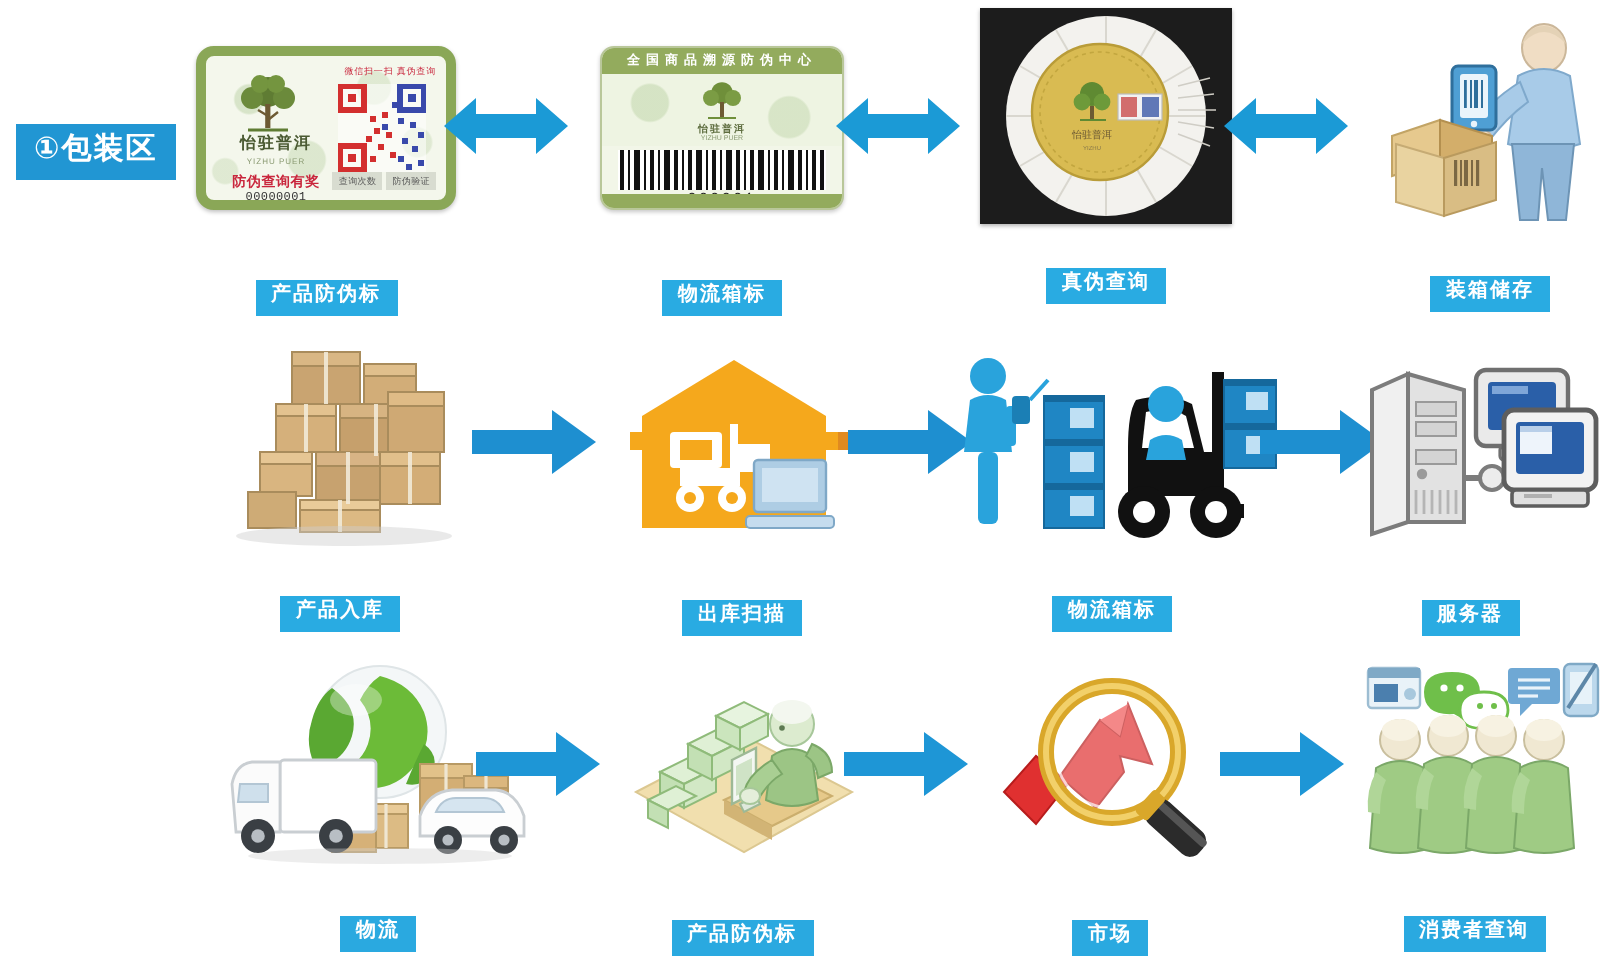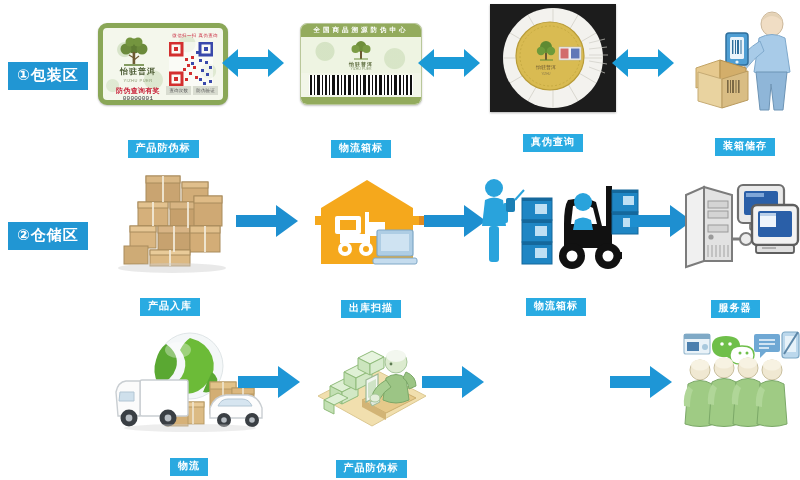--- a/index.html
+++ b/index.html
@@ -331,21 +331,20 @@
               <rect x="52" y="70" width="1.6" height="13"></rect>
             </g>
           </g>
         </svg>
       </div>
       <div class="caption">装箱储存</div>
     </div>
   </div>
 
   <div class="row row-2">
-    <div class="section-badge">②仓储区</div>
 
     <div class="stage" style="left:95px;top:6px;">
       <div class="art">
         <svg width="140" height="108" viewBox="0 0 140 108" class="artsvg">
           <g stroke="#a98c5c" stroke-width="1">
             <rect x="46" y="8" width="34" height="26" fill="#c9a471"></rect>
             <rect x="46" y="8" width="34" height="7" fill="#d9b784"></rect>
             <rect x="82" y="14" width="26" height="22" fill="#d2ad78"></rect>
             <rect x="82" y="14" width="26" height="6" fill="#e0bf8c"></rect>
             <rect x="38" y="34" width="30" height="24" fill="#d5b07b"></rect>
@@ -642,20 +641,46 @@
       </div>
       <div class="caption">产品防伪标</div>
     </div>
 
     <div class="arrow" style="left:422px;top:46px;">
       <svg width="62" height="32" viewBox="0 0 62 32">
         <path d="M0 10 L40 10 L40 0 L62 16 L40 32 L40 22 L0 22 Z" fill="#1e96d6"></path>
       </svg>
     </div>
 
+    <div class="stage" style="left:480px;top:8px;">
+      <div class="art">
+        <svg width="130" height="100" viewBox="0 0 130 100" class="artsvg">
+
+          <g>
+            <path d="M12 62 L28 44 L40 54 L60 26 L70 34 L74 18 L86 48 L70 44 L72 52 L58 70 L44 58 L28 78 Z" fill="#e03030"></path>
+            <path d="M12 62 L28 44 L40 54 L60 26 L70 34 L74 18 L86 48 L70 44 L72 52 L58 70 L44 58 L28 78 Z" fill="none" stroke="#b71c1c" stroke-width="1"></path>
+            <path d="M60 26 L70 34 L74 18 Z" fill="#f05555"></path>
+          </g>
+
+          <g>
+            <circle cx="66" cy="42" r="33" fill="#ffffff" opacity="0.30"></circle>
+            <circle cx="66" cy="42" r="33" fill="none" stroke="#d9a72a" stroke-width="8"></circle>
+            <circle cx="66" cy="42" r="33" fill="none" stroke="#f2d06a" stroke-width="3"></circle>
+            <circle cx="66" cy="42" r="28" fill="none" stroke="#ffffff" stroke-width="1.4" opacity=".7"></circle>
+            <path d="M50 22 q10 -8 22 -6" stroke="#ffffff" stroke-width="3" fill="none" opacity=".8"></path>
+            <g transform="rotate(42 92 70)">
+              <rect x="86" y="66" width="34" height="15" rx="6" fill="#2b2b2b"></rect>
+              <rect x="86" y="68" width="34" height="4" rx="2" fill="#555"></rect>
+              <rect x="82" y="66" width="8" height="15" rx="2" fill="#d9a72a"></rect>
+            </g>
+          </g>
+        </svg>
+      </div>
+      <div class="caption">市场</div>
+    </div>
 
     <div class="arrow" style="left:610px;top:46px;">
       <svg width="62" height="32" viewBox="0 0 62 32">
         <path d="M0 10 L40 10 L40 0 L62 16 L40 32 L40 22 L0 22 Z" fill="#1e96d6"></path>
       </svg>
     </div>
 
     <div class="stage" style="left:662px;top:6px;">
       <div class="art">
         <svg width="130" height="104" viewBox="0 0 130 104" class="artsvg">
@@ -709,16 +734,17 @@
             </g>
             <g>
               <circle cx="100" cy="40" r="10" fill="#f0e8d2" stroke="#c9bf9e" stroke-width="1"></circle>
               <ellipse cx="100" cy="35" rx="9" ry="5.5" fill="#f7f2e2"></ellipse>
               <path d="M88 54 q12 -7 24 0 l3 40 q-15 5 -30 0 Z" fill="#9fcb84" stroke="#7ba868" stroke-width="1"></path>
               <path d="M88 56 q-5 9 -4 20 l6 1 q0 -11 3 -17 Z" fill="#b0d698"></path>
             </g>
           </g>
         </svg>
       </div>
+      <div class="caption">消费者查询</div>
     </div>
   </div>
 
 </div>
 
 </body></html>

